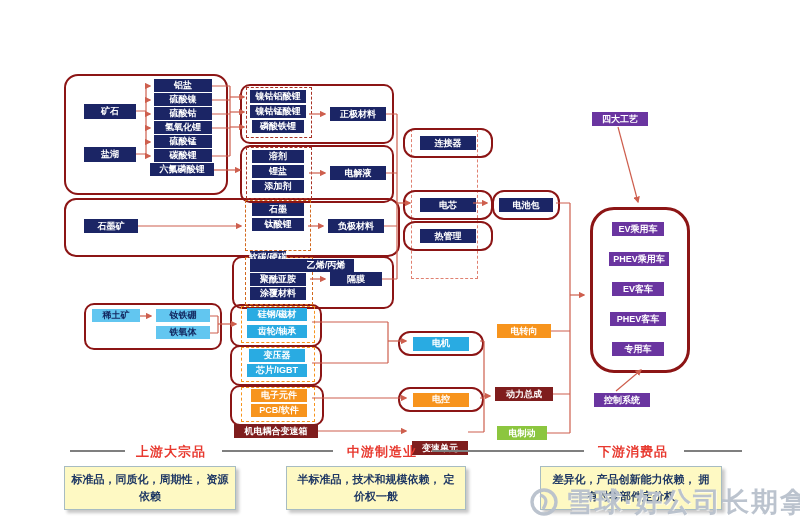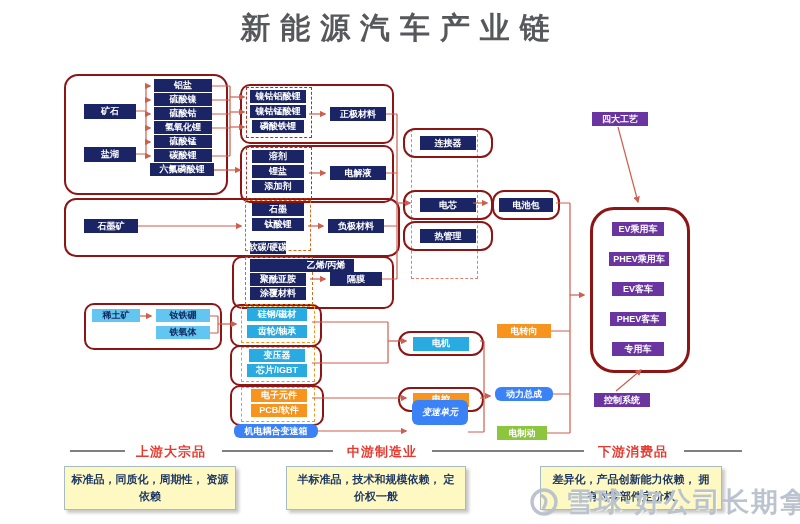--- a/index.html
+++ b/index.html
@@ -5,21 +5,21 @@
   html,body{margin:0;padding:0;background:#fff;font-family:"Liberation Sans",sans-serif;}
   #canvas{position:relative;width:800px;height:524px;background:#fff;overflow:hidden;}
   #title{position:absolute;left:0;top:8px;width:800px;text-align:center;font-size:30px;
          font-weight:bold;color:#57585B;letter-spacing:.33em;}
   .bx{position:absolute;display:flex;align-items:center;justify-content:center;
       background:#1B2565;color:#fff;font-weight:bold;font-size:9px;line-height:1;
       white-space:nowrap;text-align:center;}
   .lb{background:#62C6F0;color:#12265E;}
   .bl{background:#29ABE2;}
   .or{background:#F7941D;}
-  .gr{background:#3b82f6;border-radius:6px;}
+  .gr{background:#7f1d1d;}
   .lg{background:#8CC63F;}
   .pu{background:#6A35A0;}
   .grp{position:absolute;border:2.5px solid #8C1515;border-radius:14px;}
   .rnd{position:absolute;border:2.5px solid #8C1515;border-radius:12px;
        display:flex;align-items:center;justify-content:center;background:transparent;}
   .dsh{position:absolute;border:1.5px dashed #A83225;}
   .dsh.brn{border-color:#D2691E;}
   .dsh.orn{border-color:#F7941D;}
   .dsh.sal{border-color:#E08070;}
   .zone-label{position:absolute;color:#E8392F;font-weight:bold;font-size:13px;
@@ -32,21 +32,20 @@
   #watermark{position:absolute;left:528px;top:484px;display:flex;align-items:center;
              color:rgba(183,192,203,.95);font-size:27px;font-weight:bold;letter-spacing:2px;
              white-space:nowrap;text-shadow:1px 1px 0 rgba(255,255,255,.6);}
   svg.wires{position:absolute;left:0;top:0;pointer-events:none;}
 </style>
 </head>
 <body>
 
 <div id="canvas">
 
-  <div id="title">新能源汽车产业链</div>
 
   <div class="grp" style="left:64px;top:74px;width:160px;height:117px;"></div>
   <div class="grp" style="left:240px;top:84px;width:150px;height:56px;border-radius:10px;"></div>
   <div class="grp" style="left:240px;top:145px;width:150px;height:54px;border-radius:10px;"></div>
   <div class="grp" style="left:64px;top:198px;width:332px;height:55px;border-radius:12px;"></div>
   <div class="grp" style="left:232px;top:256px;width:158px;height:49px;border-radius:10px;"></div>
   <div class="grp" style="left:84px;top:303px;width:134px;height:43px;border-radius:10px;"></div>
   <div class="grp" style="left:230px;top:304px;width:88px;height:39px;border-radius:10px;"></div>
   <div class="grp" style="left:230px;top:345px;width:88px;height:37px;border-radius:10px;"></div>
   <div class="grp" style="left:230px;top:385px;width:90px;height:37px;border-radius:10px;"></div>
@@ -77,21 +76,21 @@
   <div class="bx" style="left:330px;top:107px;width:56px;height:14px;">正极材料</div>
 
   <div class="bx" style="left:252px;top:150px;width:52px;height:13px;">溶剂</div>
   <div class="bx" style="left:252px;top:165px;width:52px;height:13px;">锂盐</div>
   <div class="bx" style="left:252px;top:180px;width:52px;height:13px;">添加剂</div>
   <div class="bx" style="left:330px;top:166px;width:56px;height:14px;">电解液</div>
 
   <div class="bx" style="left:84px;top:219px;width:54px;height:14px;">石墨矿</div>
   <div class="bx" style="left:252px;top:203px;width:52px;height:13px;">石墨</div>
   <div class="bx" style="left:252px;top:218px;width:52px;height:13px;">钛酸锂</div>
-  <div class="bx" style="left:250px;top:241px;width:36px;height:13px;">软碳/硬碳</div>
+  <div class="bx" style="left:250px;top:251px;width:36px;height:13px;">软碳/硬碳</div>
   <div class="bx" style="left:328px;top:219px;width:56px;height:14px;">负极材料</div>
 
   <div class="bx" style="left:250px;top:259px;width:56px;height:13px;padding-left:48px;">乙烯/丙烯</div>
   <div class="bx" style="left:250px;top:273px;width:56px;height:13px;">聚酰亚胺</div>
   <div class="bx" style="left:250px;top:287px;width:56px;height:13px;">涂覆材料</div>
   <div class="bx" style="left:330px;top:272px;width:52px;height:14px;">隔膜</div>
 
   <div class="bx lb" style="left:92px;top:309px;width:48px;height:13px;">稀土矿</div>
   <div class="bx lb" style="left:156px;top:309px;width:54px;height:13px;">钕铁硼</div>
   <div class="bx lb" style="left:156px;top:326px;width:54px;height:13px;">铁氧体</div>
@@ -116,21 +115,21 @@
   <div class="rnd" style="left:492px;top:190px;width:64px;height:26px;">
     <div class="bx" style="position:static;width:54px;height:14px;">电池包</div>
   </div>
 
   <div class="rnd" style="left:398px;top:331px;width:82px;height:21px;">
     <div class="bx bl" style="position:static;width:56px;height:14px;">电机</div>
   </div>
   <div class="rnd" style="left:398px;top:387px;width:82px;height:21px;">
     <div class="bx or" style="position:static;width:56px;height:14px;">电控</div>
   </div>
-  <div class="bx gr" style="left:412px;top:400px;width:56px;height:25px;font-style:italic;">变速单元</div>
+  <div class="bx gr" style="left:412px;top:441px;width:56px;height:14px;">变速单元</div>
   <div class="bx or" style="left:497px;top:324px;width:54px;height:14px;">电转向</div>
   <div class="bx gr" style="left:495px;top:387px;width:58px;height:14px;">动力总成</div>
   <div class="bx lg" style="left:497px;top:426px;width:50px;height:14px;">电制动</div>
 
   <div class="bx pu" style="left:592px;top:112px;width:56px;height:14px;">四大工艺</div>
   <div class="bx pu" style="left:612px;top:222px;width:52px;height:14px;">EV乘用车</div>
   <div class="bx pu" style="left:609px;top:252px;width:60px;height:14px;">PHEV乘用车</div>
   <div class="bx pu" style="left:612px;top:282px;width:52px;height:14px;">EV客车</div>
   <div class="bx pu" style="left:610px;top:312px;width:56px;height:14px;">PHEV客车</div>
   <div class="bx pu" style="left:612px;top:342px;width:52px;height:14px;">专用车</div>

